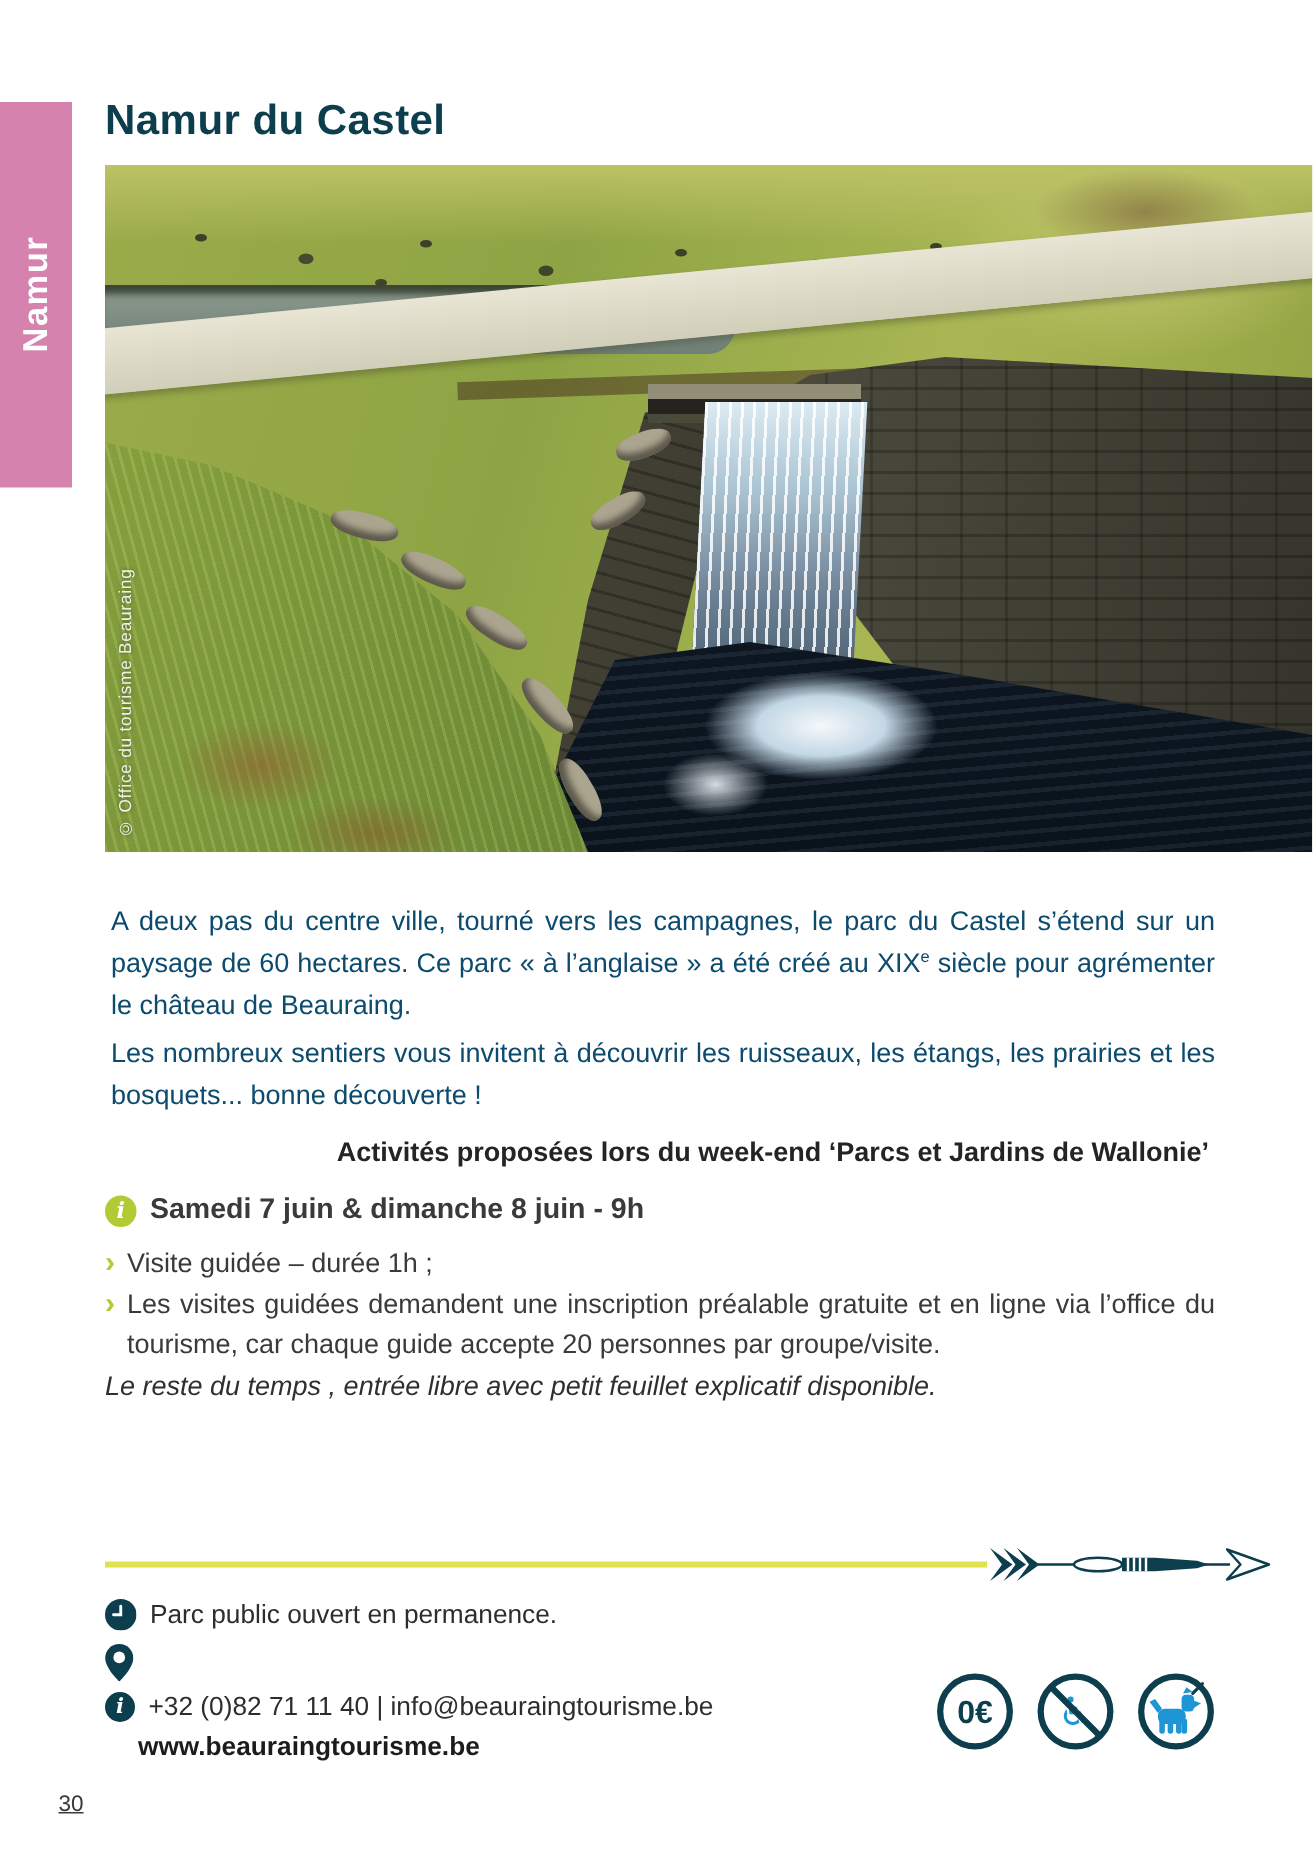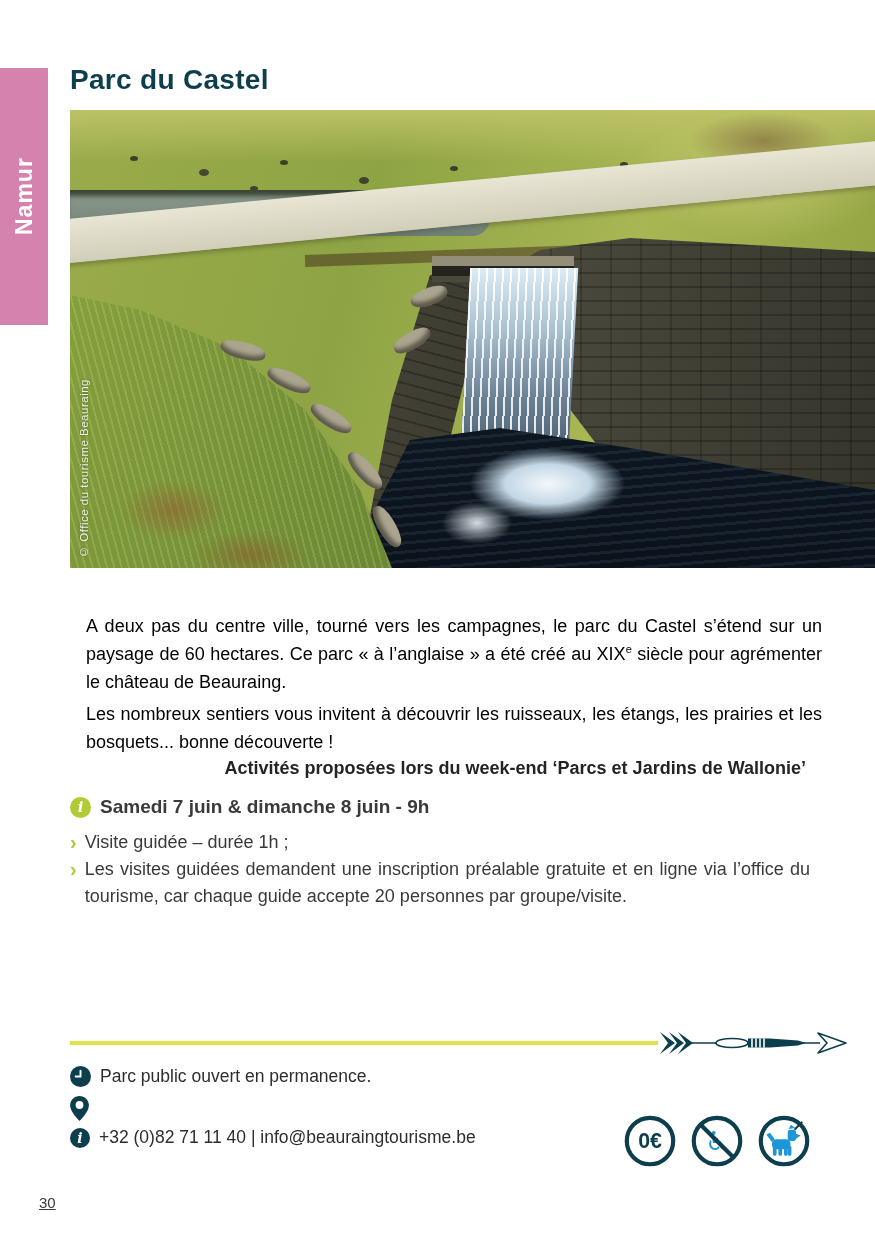--- a/index.html
+++ b/index.html
@@ -79,22 +79,22 @@
   .s3{left:238px;top:300px;transform:rotate(32deg);}
   .s4{left:272px;top:352px;transform:rotate(48deg);}
   .s5{left:294px;top:408px;transform:rotate(60deg);}
   .s6{left:322px;top:222px;transform:rotate(-30deg);width:40px;}
   .s7{left:340px;top:178px;transform:rotate(-20deg);width:38px;}
   .credit{left:8px;bottom:10px;writing-mode:vertical-rl;transform:rotate(180deg);
     color:rgba(255,255,255,.88);font-size:11.5px;letter-spacing:.5px;
     text-shadow:0 0 3px rgba(0,0,0,.45);}
 
   
-  .body{position:absolute;left:70px;width:736px;margin:16px;font-size:18px;line-height:28px;
-    text-align:justify;color:#000000;}
+  .body{position:absolute;left:70px;width:736px;margin:4px;font-size:18px;line-height:28px;
+    text-align:justify;color:#0c4a6e;}
   .p1{top:596px;}
   .p2{top:684px;}
   sup{font-size:11px;line-height:0;vertical-align:super;}
   .act-heading{position:absolute;left:70px;top:758px;width:736px;margin:0;
     font-size:18px;font-weight:bold;color:#242423;text-align:right;}
   .schedule-row{position:absolute;left:70px;top:796px;display:flex;align-items:center;gap:9px;}
   .ibadge{width:21px;height:21px;border-radius:50%;display:flex;align-items:center;
     justify-content:center;color:#fff;font-family:"DejaVu Serif",serif;font-style:italic;
     font-weight:bold;font-size:15px;flex:0 0 auto;}
   .ibadge.green{background:#b2ca33;}
@@ -131,21 +131,21 @@
 </style>
 </head>
 <body>
 
 <div class="page">
 
   <div class="region-tab">
     <span class="region-label">Namur</span>
   </div>
 
-  <h1 class="title">Parc du Castel</h1>
+  <h1 class="title">Namur du Castel</h1>
 
   <div class="photo">
     <div class="ph-suntop"></div>
     <div class="ph-sunpatch"></div>
     <div class="ph-molehills"></div>
     <div class="ph-bush"></div>
     <div class="ph-river"></div>
     <div class="ph-path"></div>
     <div class="ph-bridge"></div>
     <div class="ph-wall-right"></div>
@@ -183,20 +183,21 @@
 
   <div class="bullet b1">
     <span class="chev">›</span>
     <span class="bullet-text">Visite guidée – durée 1h ;</span>
   </div>
   <div class="bullet b2">
     <span class="chev">›</span>
     <span class="bullet-text">Les visites guidées demandent une inscription préalable gratuite et en ligne via l’office du tourisme, car chaque guide accepte 20 personnes par groupe/visite.</span>
   </div>
 
+  <p class="note">Le reste du temps , entrée libre avec petit feuillet explicatif disponible.</p>
 
   <div class="divider-line"></div>
   <svg class="divider-arrow" viewBox="0 0 196 28">
     <g fill="#0d3e4d">
       <path d="M2 3 L17 14 L2 25 L10 14 Z"></path>
       <path d="M11 3 L26 14 L11 25 L19 14 Z"></path>
       <path d="M20 3 L35 14 L20 25 L28 14 Z"></path>
     </g>
     <line x1="34" y1="14" x2="162" y2="14" stroke="#0d3e4d" stroke-width="1.6"></line>
     <ellipse cx="74" cy="14" rx="16" ry="4.5" fill="#ffffff" stroke="#0d3e4d" stroke-width="1.6"></ellipse>
@@ -226,20 +227,21 @@
     </svg>
   </div>
 
   <div class="contact-row c3">
     <span class="ibadge teal">
         <span>i</span>
       </span>
     <span>+32 (0)82 71 11 40 | info@beauraingtourisme.be</span>
   </div>
 
+  <span class="website">www.beauraingtourisme.be</span>
 
   <div class="badges">
     <svg class="badge-svg" viewBox="0 0 56 56">
       <circle cx="28" cy="28" r="25" fill="none" stroke="#0d3e4d" stroke-width="4.5"></circle>
       <text x="28" y="36" text-anchor="middle" font-size="23" font-weight="bold" fill="#0d3e4d" font-family="Liberation Sans, sans-serif">0€</text>
     </svg>
     <svg class="badge-svg" viewBox="0 0 56 56">
       <circle cx="28" cy="28" r="25" fill="none" stroke="#0d3e4d" stroke-width="4.5"></circle>
       <text x="28" y="38" text-anchor="middle" font-size="28" fill="#1e95d4" font-family="DejaVu Sans, sans-serif">♿</text>
       <line x1="11" y1="11" x2="45" y2="45" stroke="#0d3e4d" stroke-width="4.5"></line>

